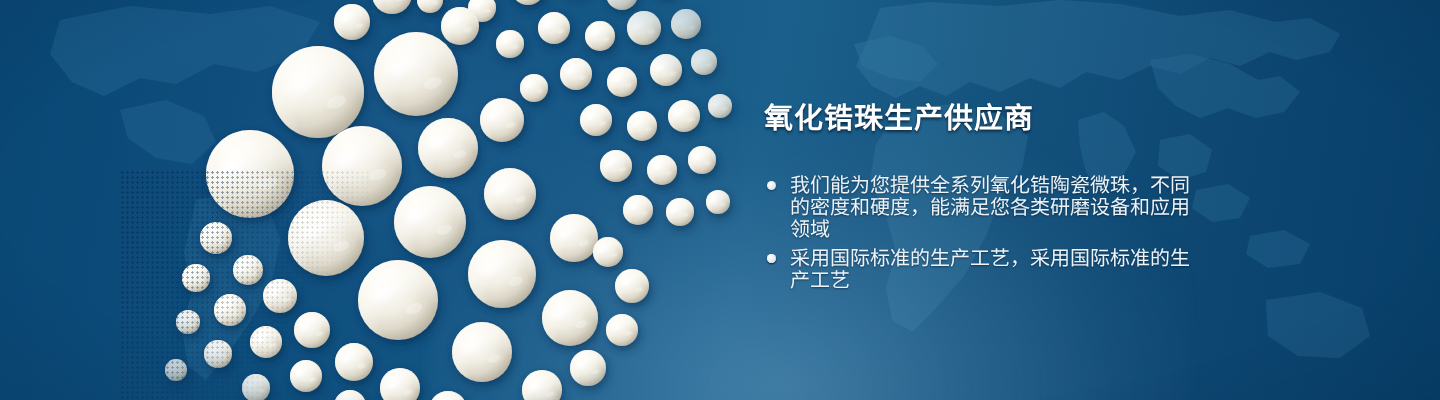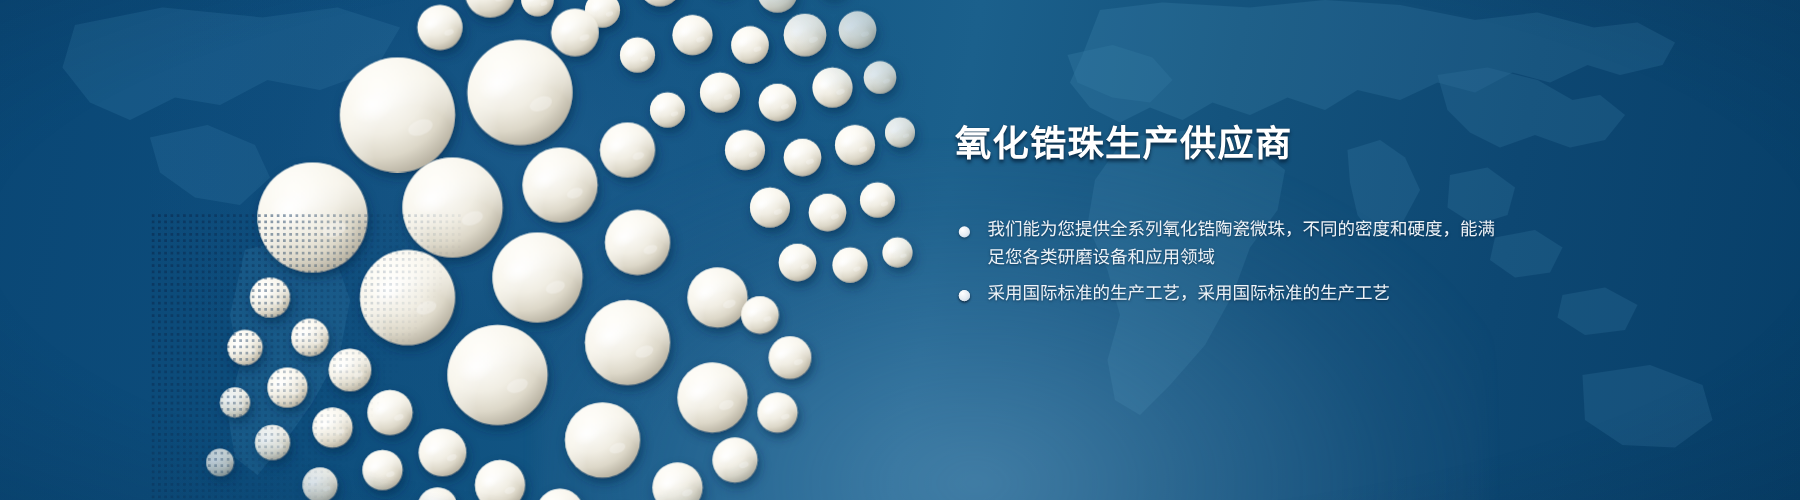--- a/index.html
+++ b/index.html
@@ -8,21 +8,21 @@
     padding: 0;
     background: #08355c;
   }
   * { box-sizing: border-box; }
 
   .banner {
     position: relative;
     width: 1440px;
     height: 400px;
     overflow: hidden;
-    font-family: Liberation Mono, monospace;
+    font-family: Liberation Serif, serif;
     background: #0a4672;
   }
 
   
   .bg-base {
     position: absolute;
     inset: 0;
     background:
       linear-gradient(100deg,
         #0a4775 0%,
@@ -127,21 +127,21 @@
   }
   .bullets {
     list-style: none;
     margin: 38px 0 0 0;
     padding: 0;
   }
   .bullet {
     position: relative;
     padding-left: 26px;
     margin-bottom: 7px;
-    font-size: 14px;
+    font-size: 20px;
     line-height: 22px;
     color: #eef3f8;
     text-shadow: 0 1px 2px rgba(2,26,48,.6);
     max-width: 432px;
   }
   .bullet:last-child { margin-bottom: 0; }
   .bullet-dot {
     position: absolute;
     left: 3px;
     top: 7px;

